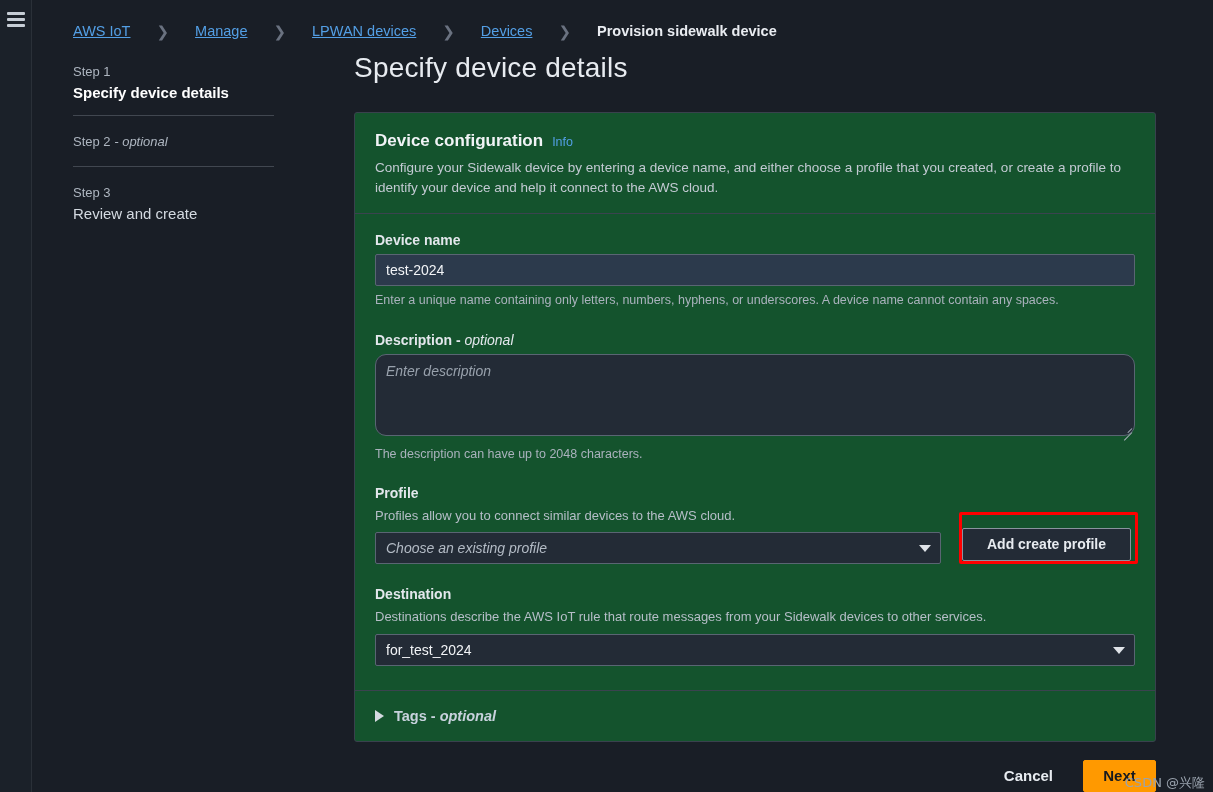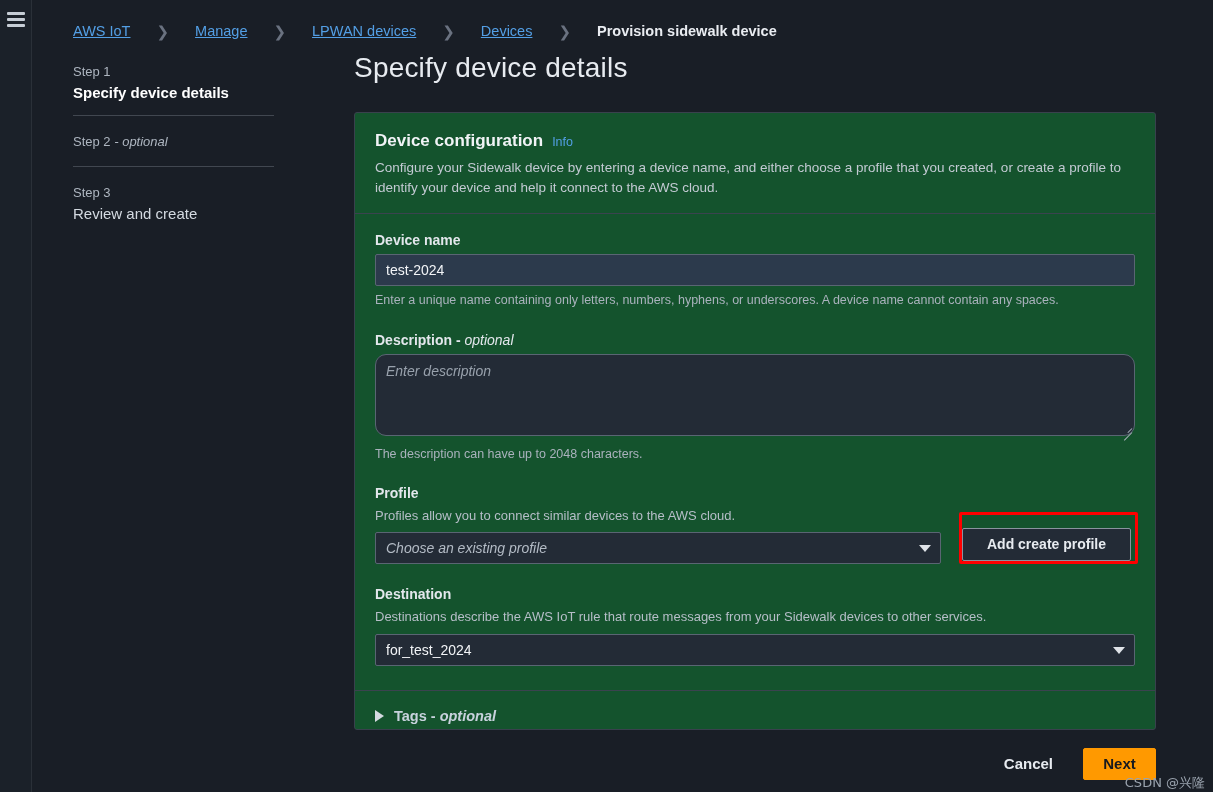--- a/index.html
+++ b/index.html
@@ -164,21 +164,21 @@
     background: #232b36;
     border: 1px solid #8a939f;
     border-radius: 2px;
     color: #e7ebf0; font-size: 14px; font-weight: bold;
     font-family: "Liberation Sans", sans-serif;
     cursor: pointer; margin-top: -14px;
   }
 
   
   .tags-strip {
-    padding: 17px 20px 5px 20px;
+    padding: 17px 20px 17px 20px;
     display: flex; align-items: center; gap: 10px;
     cursor: pointer;
   }
   .tri {
     width: 0; height: 0;
     border-top: 6px solid transparent;
     border-bottom: 6px solid transparent;
     border-left: 9px solid #d5dae1;
   }
   .tags-label { font-size: 14.5px; color: #c8d2dd; font-weight: bold; }

